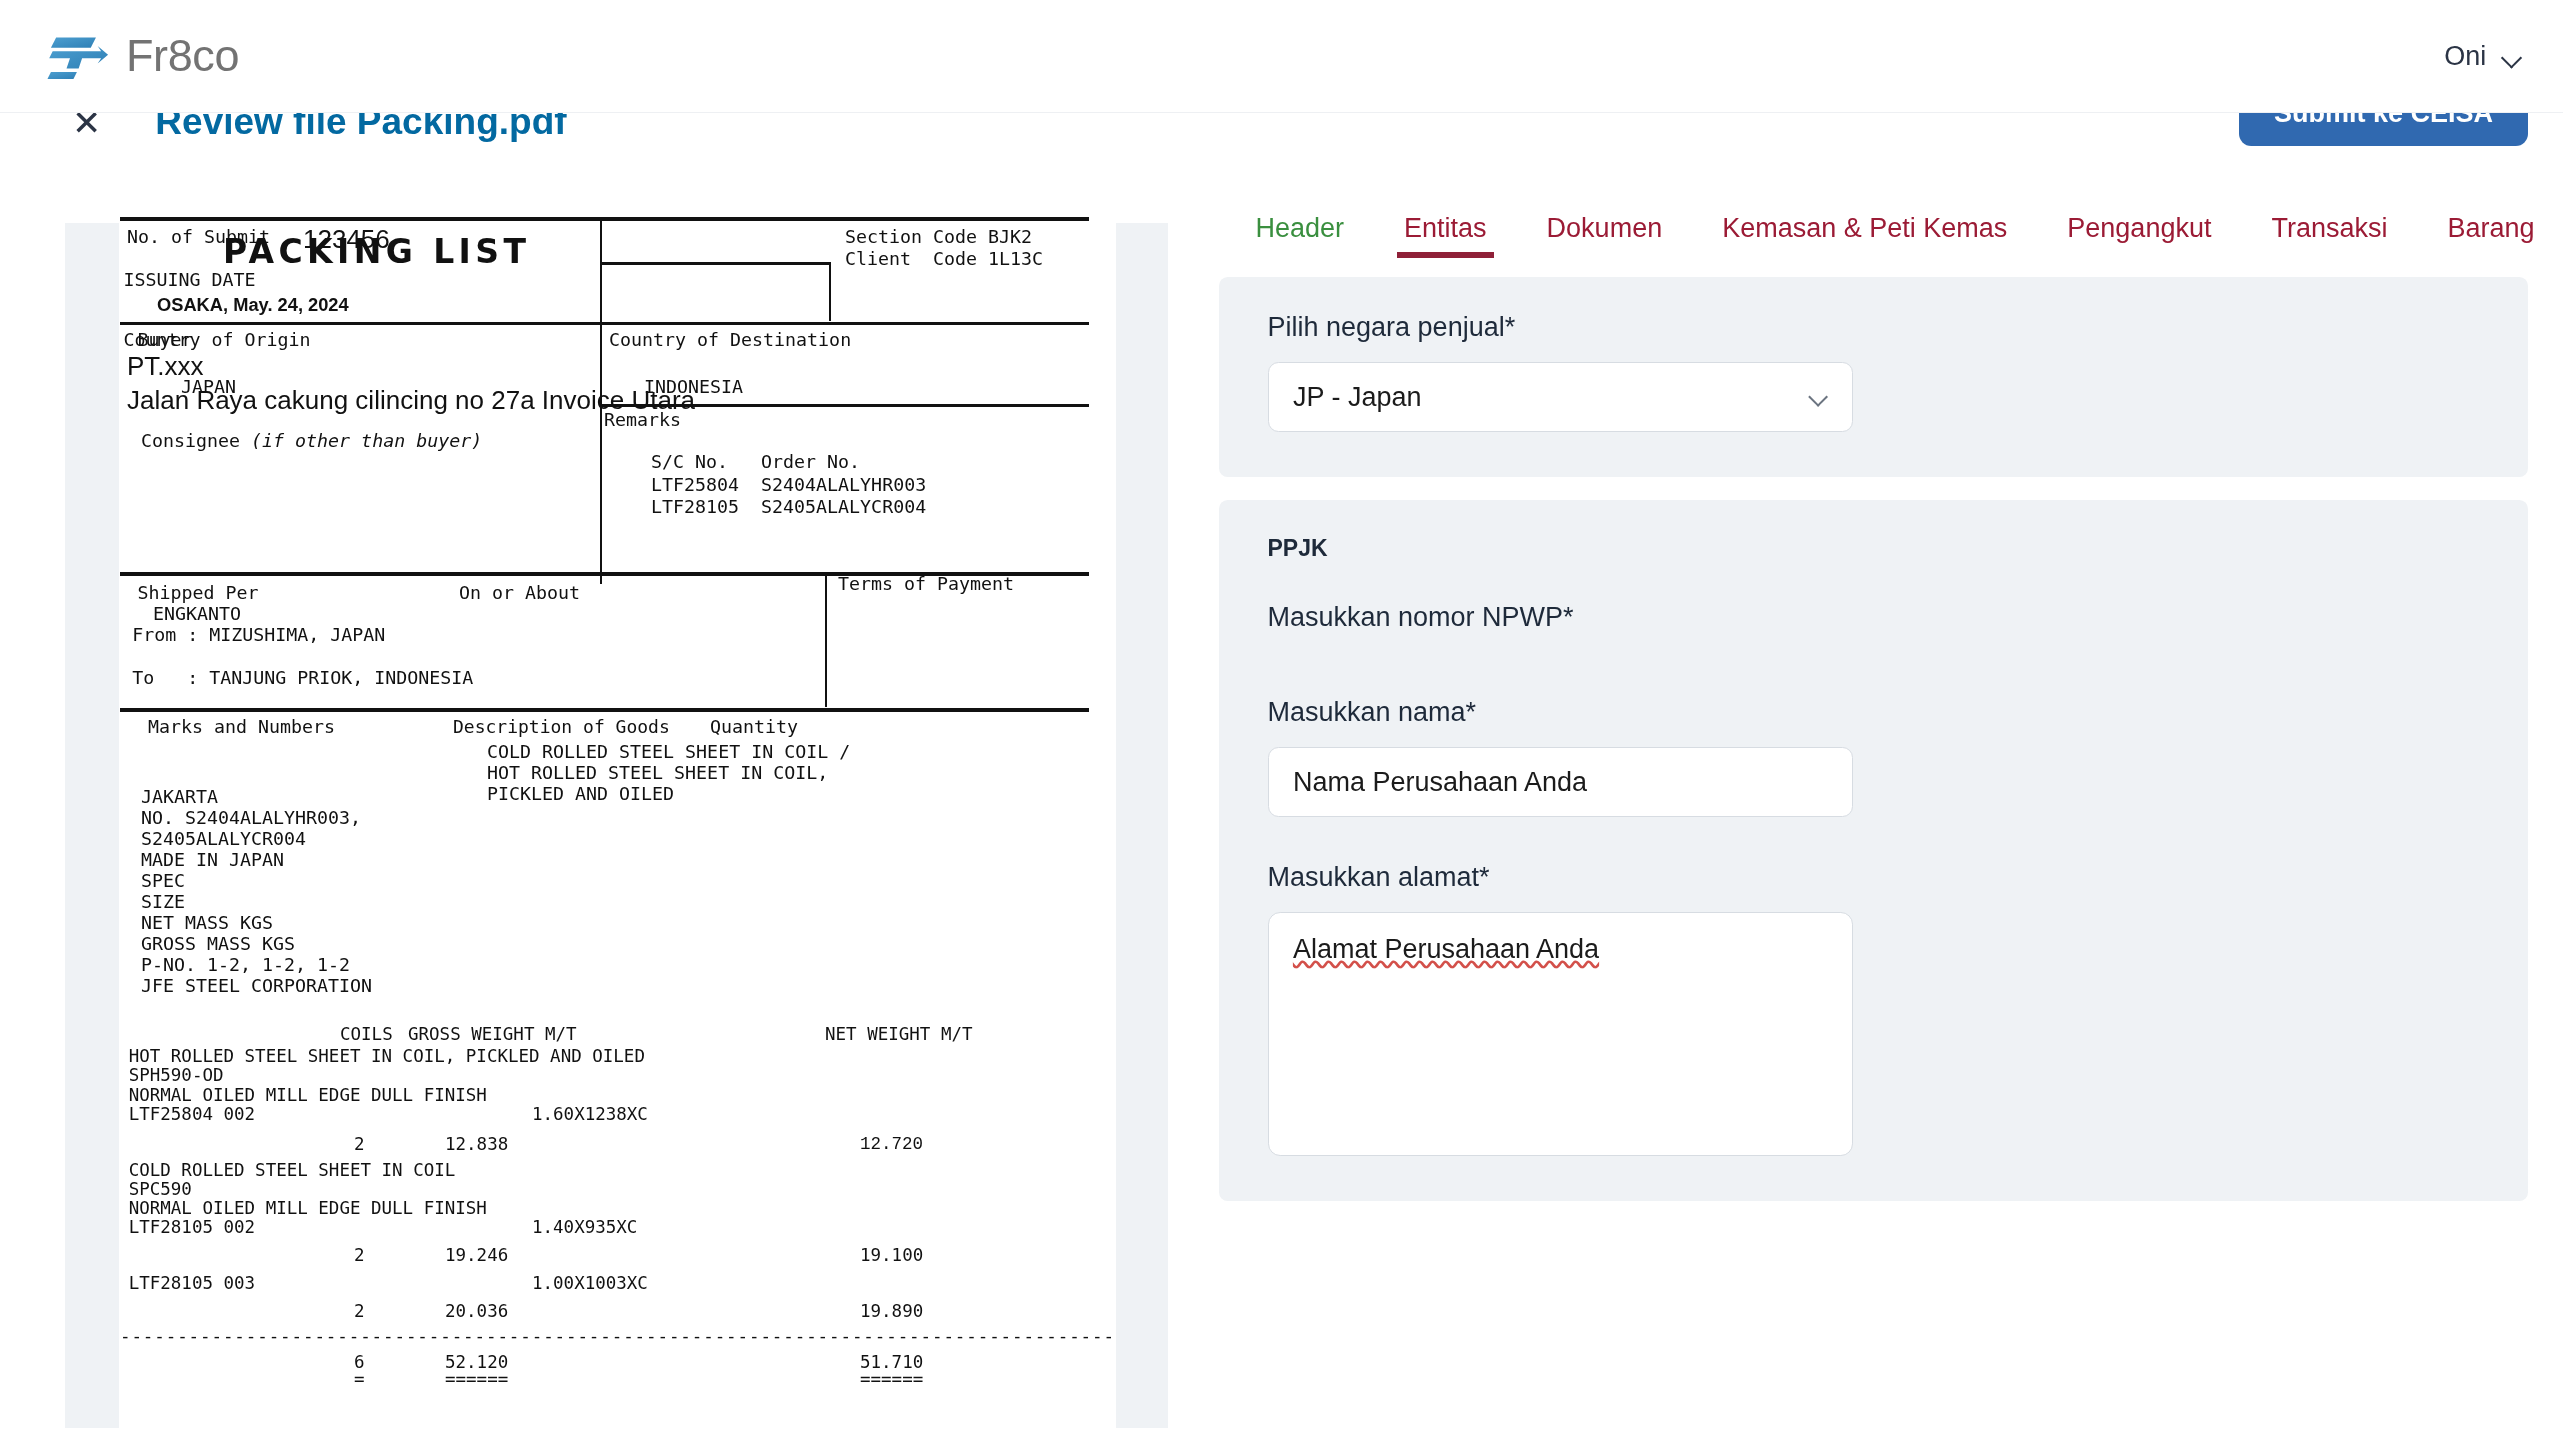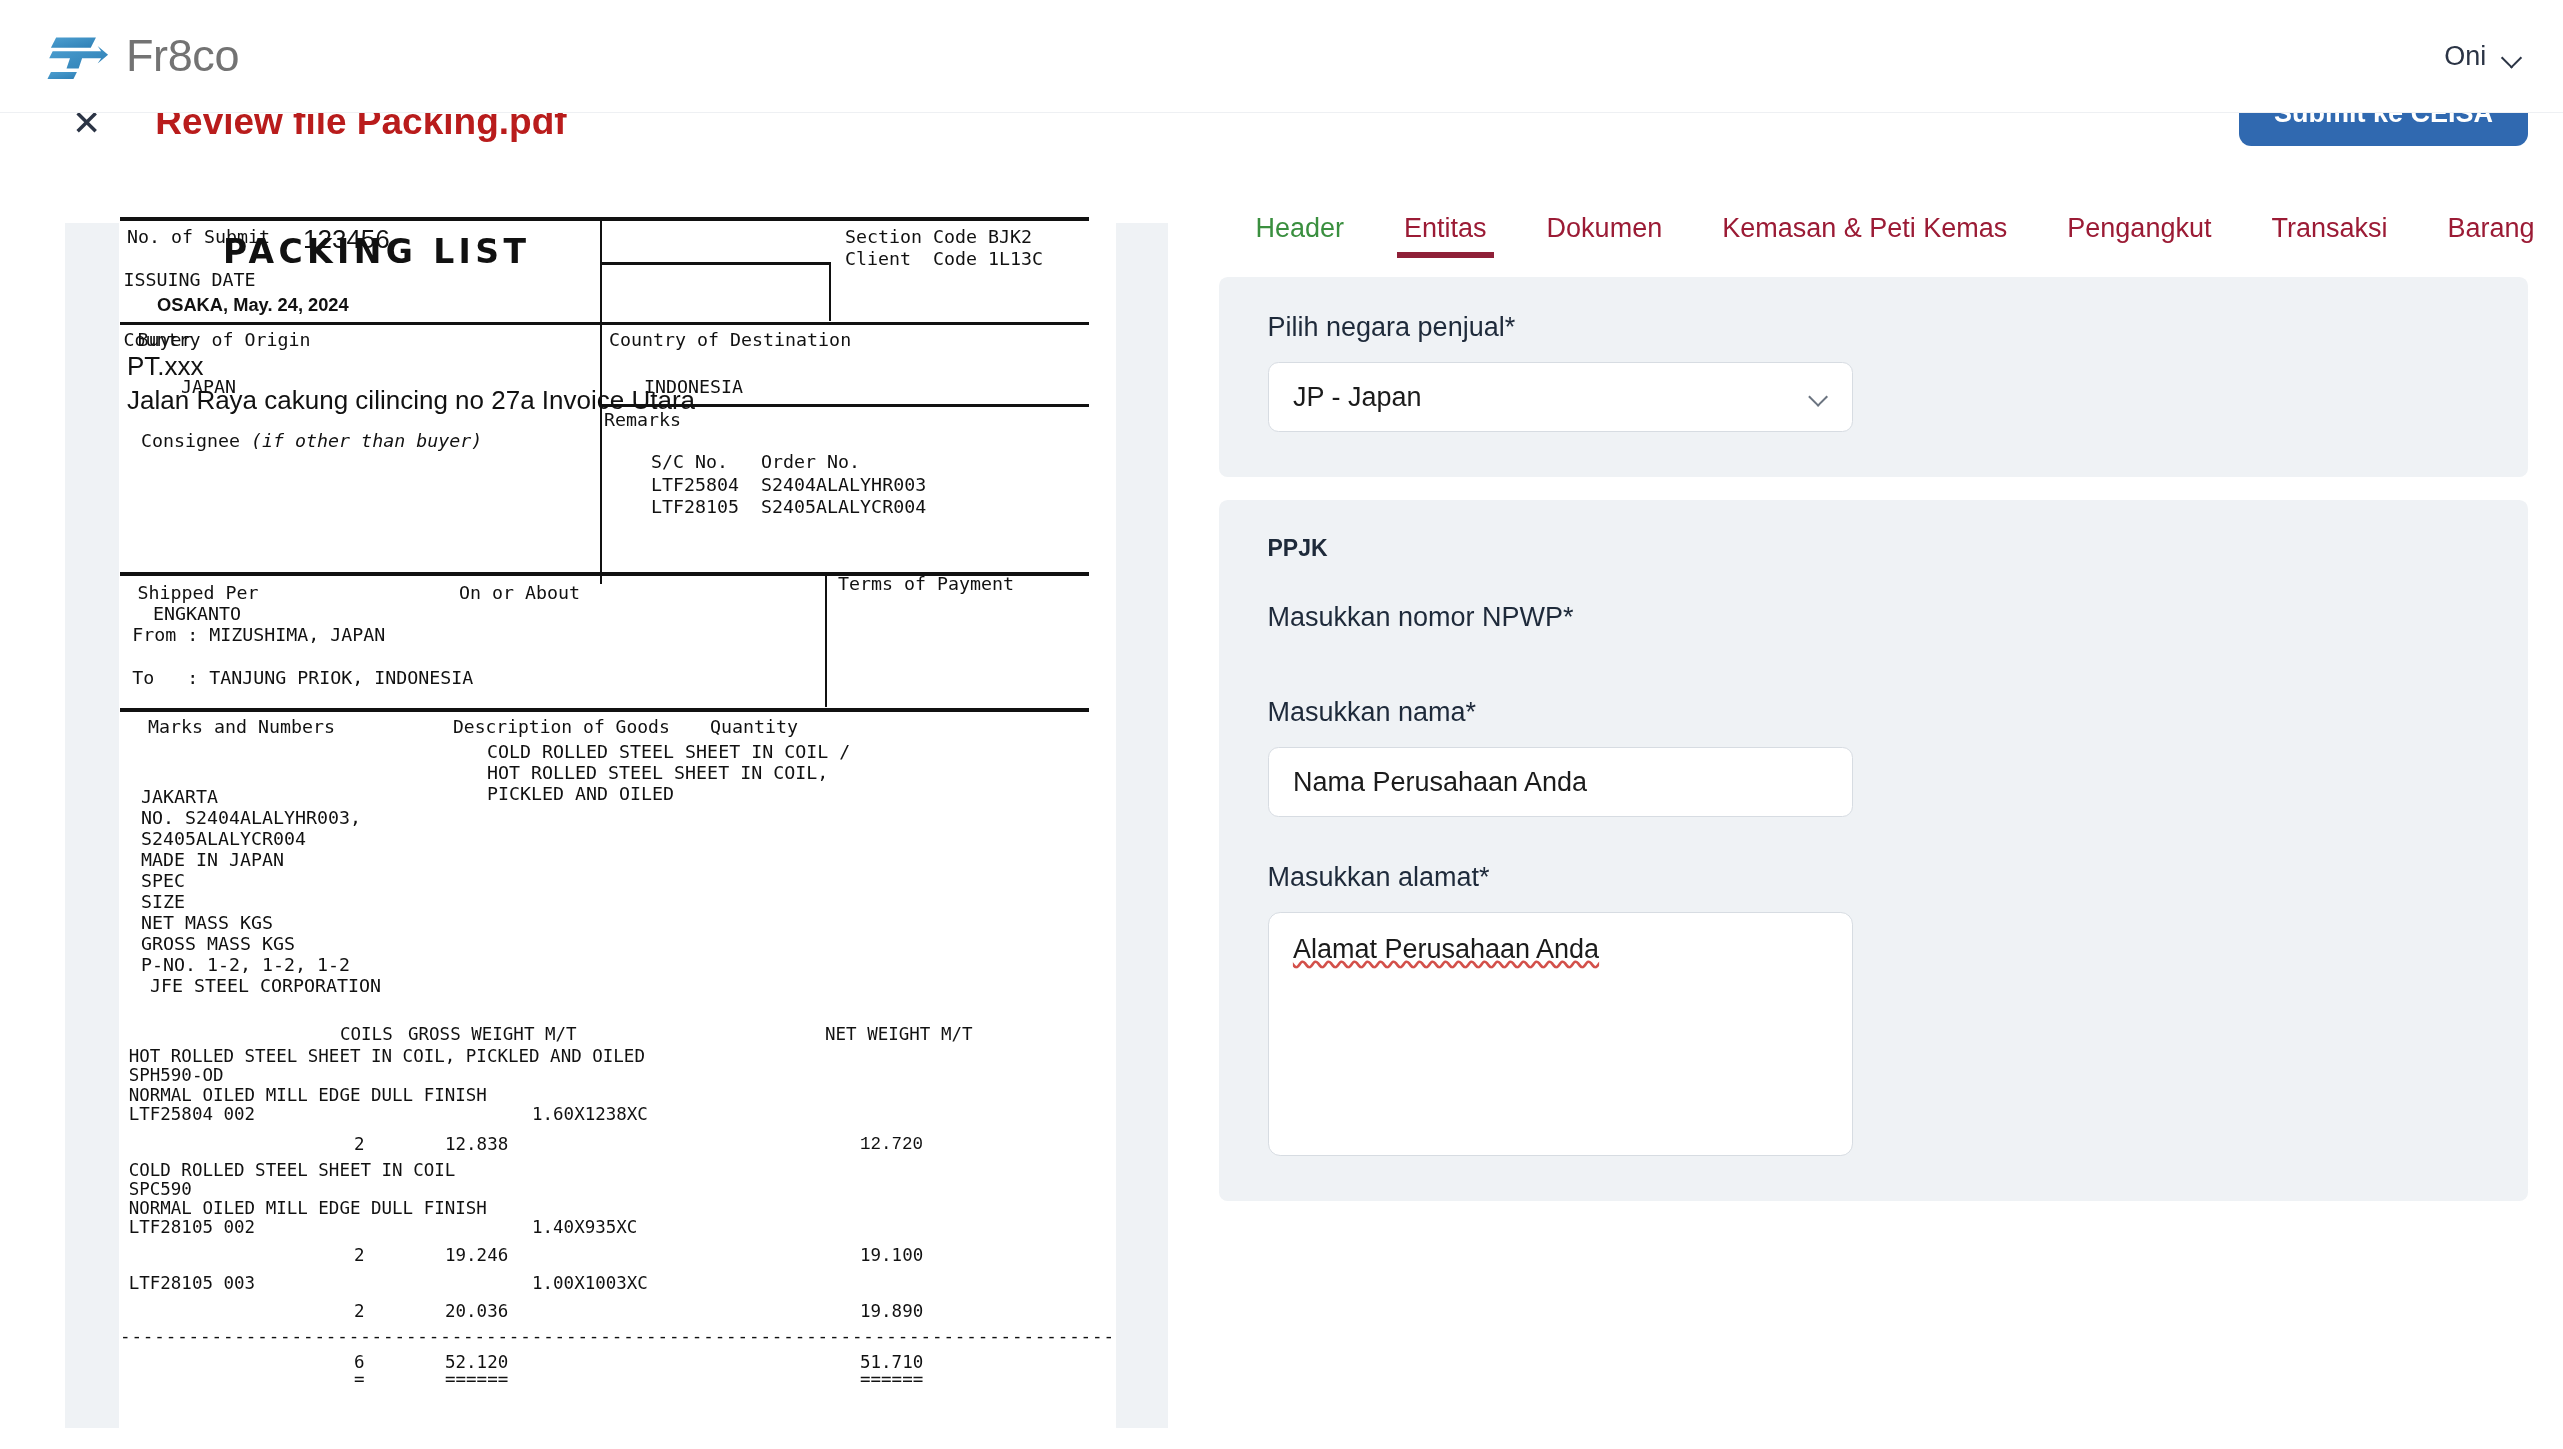--- a/index.html
+++ b/index.html
@@ -53,21 +53,21 @@
     position: absolute; left: 0; top: -33px;
     width: 2563px; height: 84px;
     display: flex; align-items: center;
   }
   .close-x {
     margin-left: 72px; font-size: 35px; color: #2b3445;
     line-height: 1; cursor: pointer; font-weight: 400;
   }
   .review-title {
     margin-left: 54px; font-size: 37px; font-weight: 700;
-    color: #b91c1c; white-space: nowrap;
+    color: #0369a1; white-space: nowrap;
   }
   .submit-btn {
     position: absolute; right: 35px; top: 0;
     background: #3069b0; color: #ffffff;
     border: none; border-radius: 12.2px;
     font-size: 27px; font-weight: 700;
     font-family: "Liberation Sans", sans-serif;
     padding: 17.5px 35px; cursor: pointer;
     white-space: nowrap;
   }
@@ -277,21 +277,21 @@
 
     <div class="tx" style="left:21px; top:611px; font-size:18.3px;">JAKARTA</div>
     <div class="tx" style="left:21px; top:632px; font-size:18.3px;">NO. S2404ALALYHR003,</div>
     <div class="tx" style="left:21px; top:653px; font-size:18.3px;">S2405ALALYCR004</div>
     <div class="tx" style="left:21px; top:674px; font-size:18.3px;">MADE IN JAPAN</div>
     <div class="tx" style="left:21px; top:695px; font-size:18.3px;">SPEC</div>
     <div class="tx" style="left:21px; top:716px; font-size:18.3px;">SIZE</div>
     <div class="tx" style="left:21px; top:737px; font-size:18.3px;">NET MASS KGS</div>
     <div class="tx" style="left:21px; top:758px; font-size:18.3px;">GROSS MASS KGS</div>
     <div class="tx" style="left:21px; top:779px; font-size:18.3px;">P-NO. 1-2, 1-2, 1-2</div>
-    <div class="tx" style="left:30px; top:800px; font-size:18.3px;">JFE STEEL CORPORATION</div>
+    <div class="tx" style="left:21px; top:800px; font-size:18.3px;">JFE STEEL CORPORATION</div>
 
     <div class="tx" style="left:220px;top:849px; font-size:17.5px;">COILS</div>
     <div class="tx" style="left:288px;top:849px; font-size:17.5px;">GROSS WEIGHT M/T</div>
     <div class="tx" style="left:705px;top:849px; font-size:17.5px;">NET WEIGHT M/T</div>
 
     <div class="tx" style="left:8.7px; top:871px;  font-size:17.5px;">HOT ROLLED STEEL SHEET IN COIL, PICKLED AND OILED</div>
     <div class="tx" style="left:8.7px; top:890px; font-size:17.5px;">SPH590-OD</div>
     <div class="tx" style="left:8.7px; top:910px; font-size:17.5px;">NORMAL OILED MILL EDGE DULL FINISH</div>
     <div class="tx" style="left:8.7px; top:929px; font-size:17.5px;">LTF25804 002</div>
     <div class="tx" style="left:412px;top:929px; font-size:17.5px;">1.60X1238XC</div>

